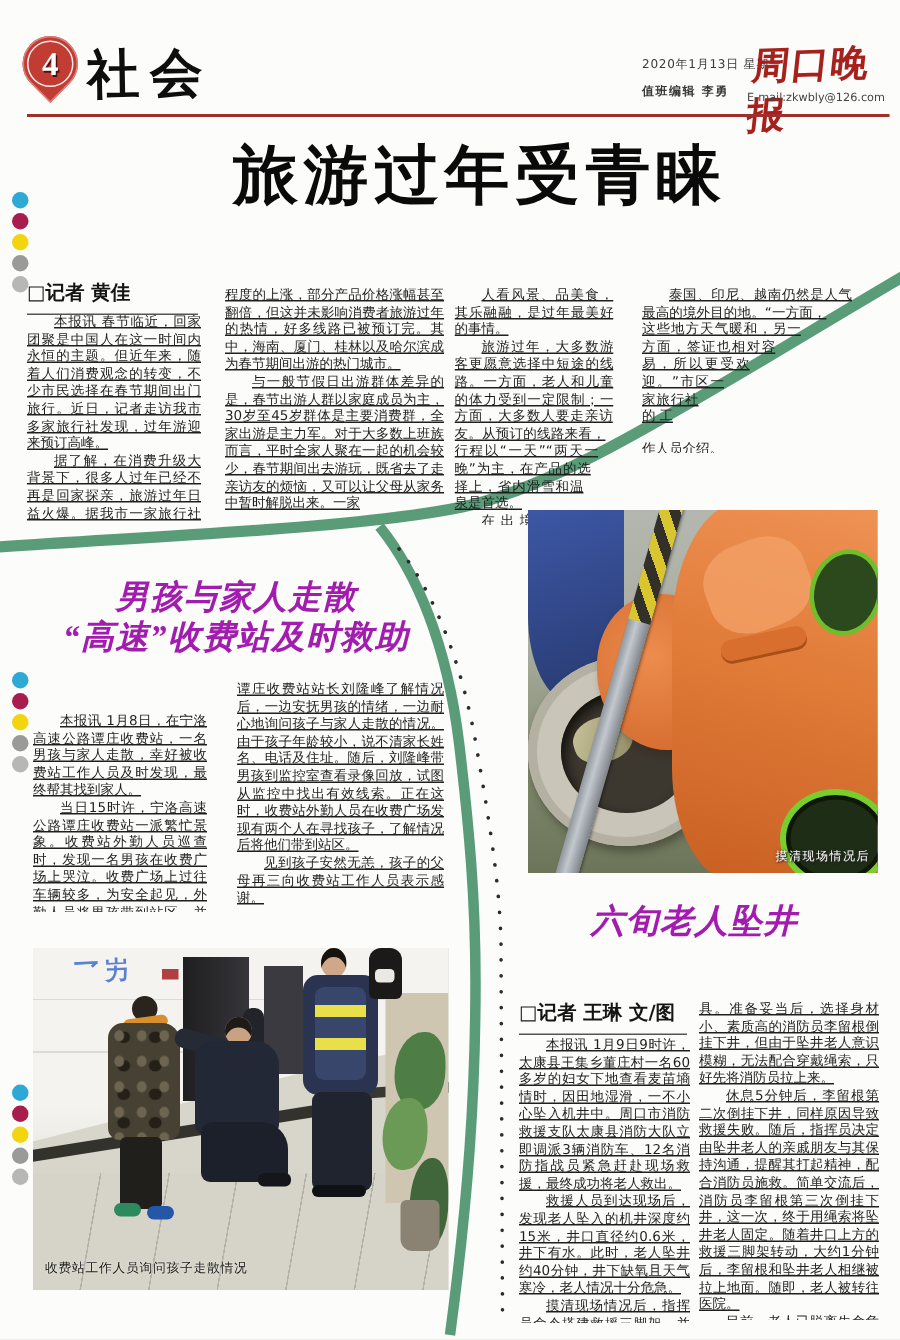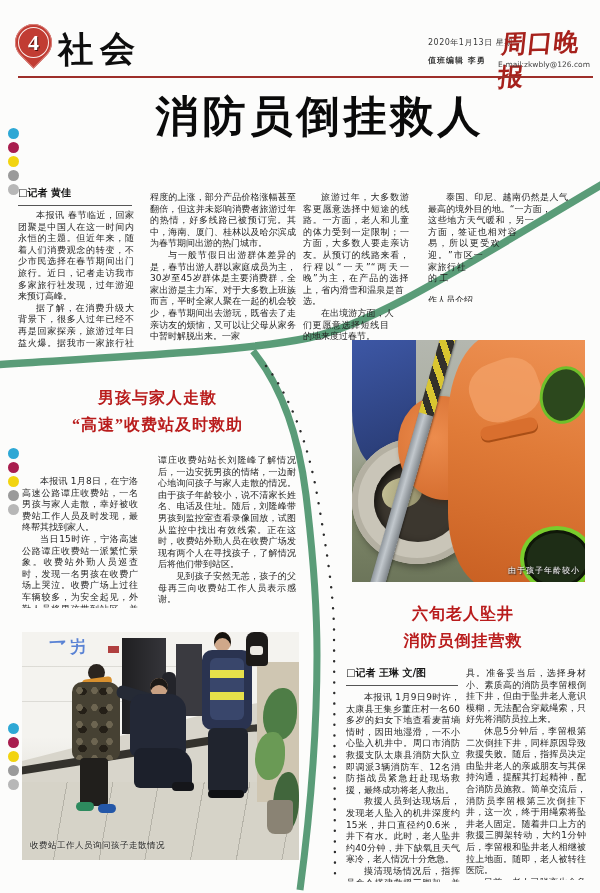--- a/index.html
+++ b/index.html
@@ -21,24 +21,24 @@
   .mh-logo{left:500px;top:26px;font-family:"Liberation Serif","DejaVu Serif",serif;font-weight:900;
        font-size:25px;color:#a6211c;transform:skewX(-8deg) rotate(-2deg);letter-spacing:1px;}
   .mh-email{left:498px;top:60px;font-size:7.5px;color:#444;}
   .mh-rule{left:18px;top:76px;width:575px;height:2px;background:#9e2f2a;}
 
   
   .h1{left:40px;top:88px;width:560px;text-align:center;font-family:"Liberation Serif","DejaVu Serif",serif;
       font-weight:900;font-size:43px;letter-spacing:4px;color:#0a0a0a;}
   .h1-sub{left:40px;top:148px;width:560px;text-align:center;font-family:"Liberation Serif","DejaVu Serif",serif;
       font-weight:600;font-size:19px;letter-spacing:4px;color:#1a1a1a;}
-  .h2{font-family:"Liberation Serif","DejaVu Serif",serif;font-weight:900;font-size:16px;
-      line-height:27px;letter-spacing:1px;color:#b91c1c;text-align:center;}
-  .byline{font-size:10px;font-weight:bold;color:#151515;border-bottom:1.2px solid #555;padding-bottom:5px;}
-  .news{font-size:9px;line-height:11.6px;text-align:justify;color:#1f1f1f;overflow:hidden;}
+  .h2{font-family:"Liberation Serif","DejaVu Serif",serif;font-weight:900;font-size:22px;
+      line-height:27px;letter-spacing:1px;color:#a21caf;text-align:center;font-style:italic;}
+  .byline{font-size:13px;font-weight:bold;color:#151515;border-bottom:1.2px solid #555;padding-bottom:5px;}
+  .news{font-size:9px;line-height:11.6px;text-align:justify;color:#1f1f1f;overflow:hidden;text-decoration:underline;}
   .news p{margin:0;text-indent:2em;}
   .cont > p:first-child{text-indent:0;}
   .cut4{float:right;width:150px;height:102px;shape-outside:polygon(102% -2%,102% 102%,-2% 102%);}
   .cut3{float:right;width:28px;height:158px;shape-outside:polygon(100% 58%,100% 100%,0% 100%);}
 
   
   svg.deco{position:absolute;left:0;top:0;pointer-events:none;}
   .regdots{left:8px;width:12px;}
   .dot{width:11px;height:11px;border-radius:50%;margin-bottom:3px;}
   .d-c{background:#2ea8d5;} .d-m{background:#a81d4e;} .d-y{background:#f2d410;}
@@ -160,34 +160,34 @@
     <span class="ring"></span>
     <span class="num">4</span>
   </div>
   <div class="abs section-title">社会</div>
   <div class="abs mh-date">2020年1月13日 星期一</div>
   <div class="abs mh-editor">值班编辑 李勇</div>
   <div class="abs mh-logo">周口晚报</div>
   <div class="abs mh-email">E-mail:zkwbly@126.com</div>
   <div class="abs mh-rule"></div>
 
-  <div class="abs h1">消防员倒挂救人</div>
+  <div class="abs h1">旅游过年受青睐</div>
 
   <div class="abs byline" style="left:18px;top:186px;width:114px;">□记者 黄佳</div>
   <div class="abs news" style="left:18px;top:210px;width:116px;height:138px;">
       <p>本报讯 春节临近，回家团聚是中国人在这一时间内永恒的主题。但近年来，随着人们消费观念的转变，不少市民选择在春节期间出门旅行。近日，记者走访我市多家旅行社发现，过年游迎来预订高峰。</p>
       <p>据了解，在消费升级大背景下，很多人过年已经不再是回家探亲，旅游过年日益火爆。据我市一家旅行社工作人员介绍，尽管春节期间旅游线路价格出现不同</p>
     </div>
   <div class="abs news cont" style="left:150px;top:192px;width:146px;height:158px;">
       <p>程度的上涨，部分产品价格涨幅甚至翻倍，但这并未影响消费者旅游过年的热情，好多线路已被预订完。其中，海南、厦门、桂林以及哈尔滨成为春节期间出游的热门城市。</p>
       <p>与一般节假日出游群体差异的是，春节出游人群以家庭成员为主，30岁至45岁群体是主要消费群，全家出游是主力军。对于大多数上班族而言，平时全家人聚在一起的机会较少，春节期间出去游玩，既省去了走亲访友的烦恼，又可以让父母从家务中暂时解脱出来。一家</p>
     </div>
   <div class="abs news cont" style="left:303px;top:192px;width:106px;height:158px;">
     <span class="cut3"></span>
-    <span><p>旅游过年，大多数游客更愿意选择中短途的线路。一方面，老人和儿童的体力受到一定限制；一方面，大多数人要走亲访友。从预订的线路来看，行程以“一天”“两天一晚”为主，在产品的选择上，省内滑雪和温泉是首选。</p><p>在出境游方面，人们更愿意选择短线目的地来度过春节。</p></span>
+    <span><p>人看风景、品美食，其乐融融，是过年最美好的事情。</p><p>旅游过年，大多数游客更愿意选择中短途的线路。一方面，老人和儿童的体力受到一定限制；一方面，大多数人要走亲访友。从预订的线路来看，行程以“一天”“两天一晚”为主，在产品的选择上，省内滑雪和温泉是首选。</p><p>在出境游方面，人们更愿意选择短线目的地来度过春节。</p></span>
   </div>
   <div class="abs news cont" style="left:428px;top:192px;width:157px;height:110px;">
     <span class="cut4"></span>
     <span><p>泰国、印尼、越南仍然是人气最高的境外目的地。“一方面，这些地方天气暖和，另一方面，签证也相对容易，所以更受欢迎。”市区一家旅行社的工作人员介绍。</p></span>
   </div>
 
   <div class="abs h2" style="left:10px;top:384px;width:295px;">
     <div>男孩与家人走散</div>
     <div>“高速”收费站及时救助</div>
   </div>
@@ -246,26 +246,25 @@
     <div class="abs p1-bucket"></div>
     <div class="abs p1-crouch"></div>
     <div class="abs p1-stand"></div>
     <div class="abs p1-fold"></div>
     <div class="abs p1-strap"></div>
     <div class="abs p1-badge2"></div>
     <div class="abs p1-ladder">
         <span class="hz"></span>
       </div>
     <div class="abs p1-badge1"></div>
-    <div class="abs p1-cap">由于孩子年龄较小</div>
+    <div class="abs p1-cap">摸清现场情况后</div>
   </div>
 
   <div class="abs h2" style="left:336px;top:600px;width:254px;">
     <div>六旬老人坠井</div>
-    <div>消防员倒挂营救</div>
   </div>
   <div class="abs byline" style="left:346px;top:666px;width:112px;">□记者 王琳 文/图</div>
   <div class="abs news" style="left:346px;top:692px;width:114px;height:190px;">
       <p>本报讯 1月9日9时许，太康县王集乡董庄村一名60多岁的妇女下地查看麦苗墒情时，因田地湿滑，一不小心坠入机井中。周口市消防救援支队太康县消防大队立即调派3辆消防车、12名消防指战员紧急赶赴现场救援，最终成功将老人救出。</p>
       <p>救援人员到达现场后，发现老人坠入的机井深度约15米，井口直径约0.6米，井下有水。此时，老人坠井约40分钟，井下缺氧且天气寒冷，老人情况十分危急。</p>
       <p>摸清现场情况后，指挥员命令搭建救援三脚架，并准备移动供气源和通讯、照明工</p>
     </div>
   <div class="abs news cont" style="left:466px;top:668px;width:120px;height:212px;">
       <p>具。准备妥当后，选择身材小、素质高的消防员李留根倒挂下井，但由于坠井老人意识模糊，无法配合穿戴绳索，只好先将消防员拉上来。</p>
       <p>休息5分钟后，李留根第二次倒挂下井，同样原因导致救援失败。随后，指挥员决定由坠井老人的亲戚朋友与其保持沟通，提醒其打起精神，配合消防员施救。简单交流后，消防员李留根第三次倒挂下井，这一次，终于用绳索将坠井老人固定。随着井口上方的救援三脚架转动，大约1分钟后，李留根和坠井老人相继被拉上地面。随即，老人被转往医院。</p>

